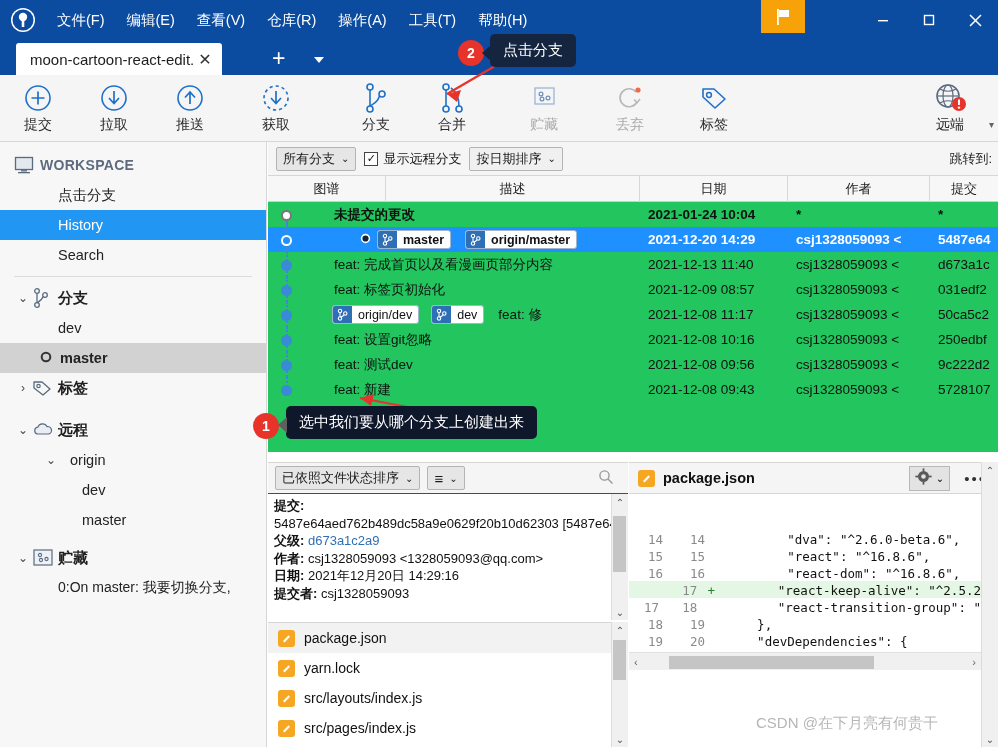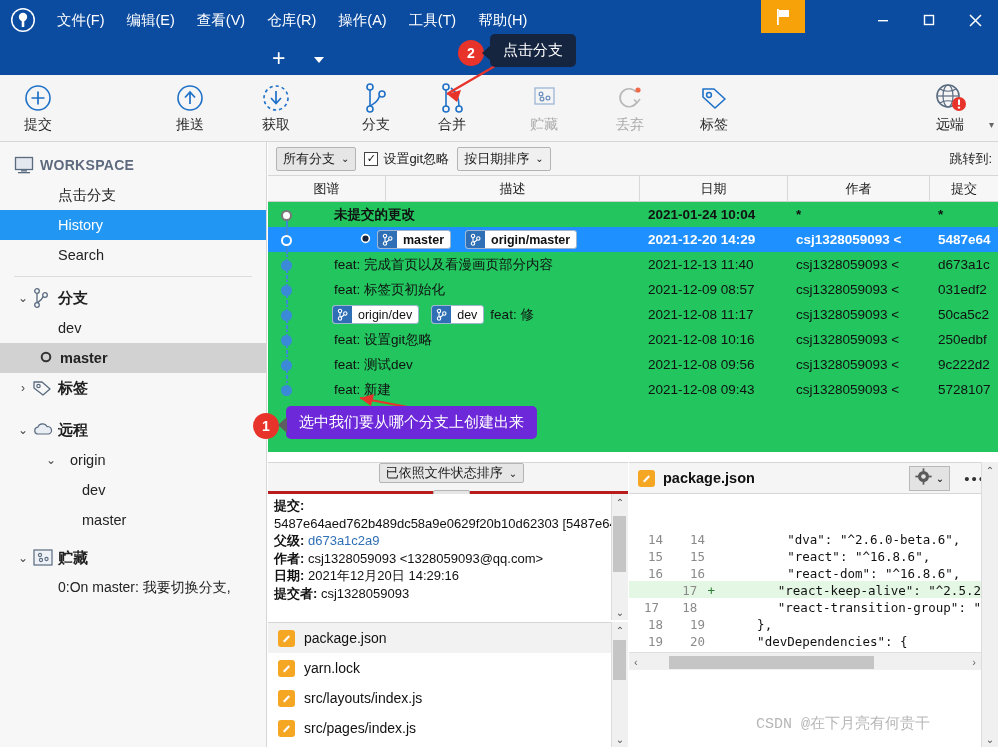--- a/index.html
+++ b/index.html
@@ -61,21 +61,21 @@
   .tab-caret {
     position: absolute; left: 312px; top: 13px; color: #fff;
   }
 
   
   .tip {
     position: absolute; color: #fff; font-size: 15px;
     padding: 7px 13px; border-radius: 5px; white-space: nowrap;
   }
   .tip.dark-navy { background: #15243f; }
-  .tip.gray { background: #6d28d9; }
+  .tip.gray { background: #0f172a; }
   .tip .nub { position: absolute; width: 0; height: 0; }
   .tip.dark-navy .nub {
     left: -8px; top: 11px;
     border-top: 8px solid transparent; border-bottom: 8px solid transparent;
     border-right: 9px solid #15243f;
   }
   .tip.gray .nub {
     left: -8px; top: 11px;
     border-top: 8px solid transparent; border-bottom: 8px solid transparent;
     border-right: 9px solid #5e5e5e;
@@ -176,22 +176,22 @@
   .node {
     position: absolute; left: 13px; top: 8px; width: 11px; height: 11px; border-radius: 50%;
   }
   .node.hollow-gray { border: 2px solid #777; background: #fff; }
   .node.hollow-blue { border: 2px solid #fff; background: #1e90ff; }
   .node.filled { background: #3a8ad8; }
 
   
   .detailbar {
     position: absolute; left: 268px; top: 462px; width: 360px; height: 32px;
-    background: #f5f5f5; border-top: 1px solid #d6d6d6; border-bottom: 3px solid #b91c1c;
-    display: flex; align-items: center; padding-left: 7px; gap: 7px; flex-direction: column;
+    background: #f5f5f5; border-top: 1px solid #d6d6d6; border-bottom: 1px solid #b91c1c;
+    display: flex; align-items: center; padding-left: 7px; gap: 7px;
   }
   .detailtext {
     position: absolute; left: 268px; top: 494px; width: 360px; height: 126px;
     background: #fff; border-right: 1px solid #d6d6d6; padding: 3px 6px;
     font-size: 13px; line-height: 17.5px; color: #111; overflow: hidden;
     word-break: break-all;
   }
   .detailtext b { font-weight: bold; }
   .detailtext .lnk { color: #2f6fb5; }
   .filelist {
@@ -244,21 +244,21 @@
   .dsign { width: 14px; text-align: center; color: #2e7d32; }
   .dcode { color: #111; }
   .hscroll {
     position: absolute; left: 629px; top: 652px; width: 352px; height: 18px;
     background: #f0f0f0; display: flex; align-items: center; justify-content: space-between;
     border-top: 1px solid #e0e0e0;
   }
   .hthumb { position: absolute; left: 40px; top: 3px; width: 205px; height: 13px; background: #c5c5c5; }
 
   .watermark {
-    position: absolute; left: 756px; top: 714px; font-size: 15px; color: #b6b6b6; font-family: Liberation Mono, monospace;
+    position: absolute; left: 756px; top: 714px; font-size: 15px; color: #b6b6b6;
   }
   .gutter-left { position:absolute; left: 629px; top: 530px; width: 84px; height: 120px; border-right: 1px solid #e0e0e0; }
 </style>
 </head>
 <body>
 
 <div id="app">
 
   <div class="titlebar">
     <div class="logo">
@@ -297,20 +297,24 @@
       </svg>
     </div>
     <div class="wctrl w-close">
       <svg width="15" height="15" viewBox="0 0 15 15">
         <path d="M2 2 L13 13 M13 2 L2 13" stroke="#fff" stroke-width="1.5"></path>
       </svg>
     </div>
   </div>
 
   <div class="tabstrip">
+    <div class="tab">
+      <span class="tab-label">moon-cartoon-react-edit.</span>
+      <span class="tab-close">✕</span>
+    </div>
     <div class="tab-plus">+</div>
     <div class="tab-caret">
       <svg width="14" height="10" viewBox="0 0 14 10">
           <path d="M2 2 L7 8 L12 2" fill="#fff"></path>
         </svg>
     </div>
     <div class="hamburger">
       <span></span>
       <span></span>
       <span></span>
@@ -322,20 +326,29 @@
     <div class="tb-item" style="left:0px;">
       <div class="ic">
         <svg width="30" height="30" viewBox="0 0 30 30">
           <circle cx="15" cy="15" r="12" fill="none" stroke="#1e70c8" stroke-width="1.6"></circle>
           <path d="M15 8.5 V21.5 M8.5 15 H21.5" stroke="#1e70c8" stroke-width="1.7"></path>
         </svg>
       </div>
       <div class="lb">提交</div>
     </div>
 
+    <div class="tb-item" style="left:76px;">
+      <div class="ic">
+        <svg width="30" height="30" viewBox="0 0 30 30">
+          <circle cx="15" cy="15" r="12" fill="none" stroke="#1e70c8" stroke-width="1.6"></circle>
+          <path d="M15 8 V20 M10 15 L15 20.5 L20 15" fill="none" stroke="#1e70c8" stroke-width="1.7"></path>
+        </svg>
+      </div>
+      <div class="lb">拉取</div>
+    </div>
 
     <div class="tb-item" style="left:152px;">
       <div class="ic">
         <svg width="30" height="30" viewBox="0 0 30 30">
           <circle cx="15" cy="15" r="12" fill="none" stroke="#1e70c8" stroke-width="1.6"></circle>
           <path d="M15 21 V9 M10 14.5 L15 9 L20 14.5" fill="none" stroke="#1e70c8" stroke-width="1.7"></path>
         </svg>
       </div>
       <div class="lb">推送</div>
     </div>
@@ -530,21 +543,21 @@
     </div>
   </div>
 
   <div class="graphbar">
     <div class="combo">
       <span>所有分支</span>
       <span style="font-size:10px;">⌄</span>
     </div>
     <label class="chk">
       <span class="chkbox">✓</span>
-      <span>设置git忽略</span>
+      <span>显示远程分支</span>
     </label>
     <div class="combo" style="background:#f0f0f0;">
       <span>按日期排序</span>
       <span style="font-size:10px;">⌄</span>
     </div>
     <div class="jumpto">跳转到:</div>
   </div>
 
   <div class="thead">
     <div class="th" style="width:118px;">图谱</div>
@@ -654,21 +667,21 @@
             <svg width="11" height="13" viewBox="0 0 11 13">
               <circle cx="3" cy="3" r="1.7" fill="none" stroke="#fff" stroke-width="1.1"></circle>
               <circle cx="3" cy="10.5" r="1.7" fill="none" stroke="#fff" stroke-width="1.1"></circle>
               <circle cx="8.3" cy="5.5" r="1.7" fill="none" stroke="#fff" stroke-width="1.1"></circle>
               <path d="M3 4.7 V8.8" stroke="#fff" stroke-width="1.1"></path>
               <path d="M7 6.9 C5.5 9 4.5 8.6 3.4 9.4" stroke="#fff" stroke-width="1.1" fill="none"></path>
             </svg>
           </span>
           <span class="tname">dev</span>
         </span>
-        <span style="margin-left:0;">feat: 修</span>
+        <span style="margin-left:8px;">feat: 修</span>
       </div>
       <div class="c-date">2021-12-08 11:17</div>
       <div class="c-author">csj1328059093 &lt;</div>
       <div class="c-hash">50ca5c2</div>
     </div>
 
     <div class="crow">
       <div class="c-graph">
         <div class="graph-line dashed" style="top:0;height:25px;"></div>
         <div class="node filled"></div>

